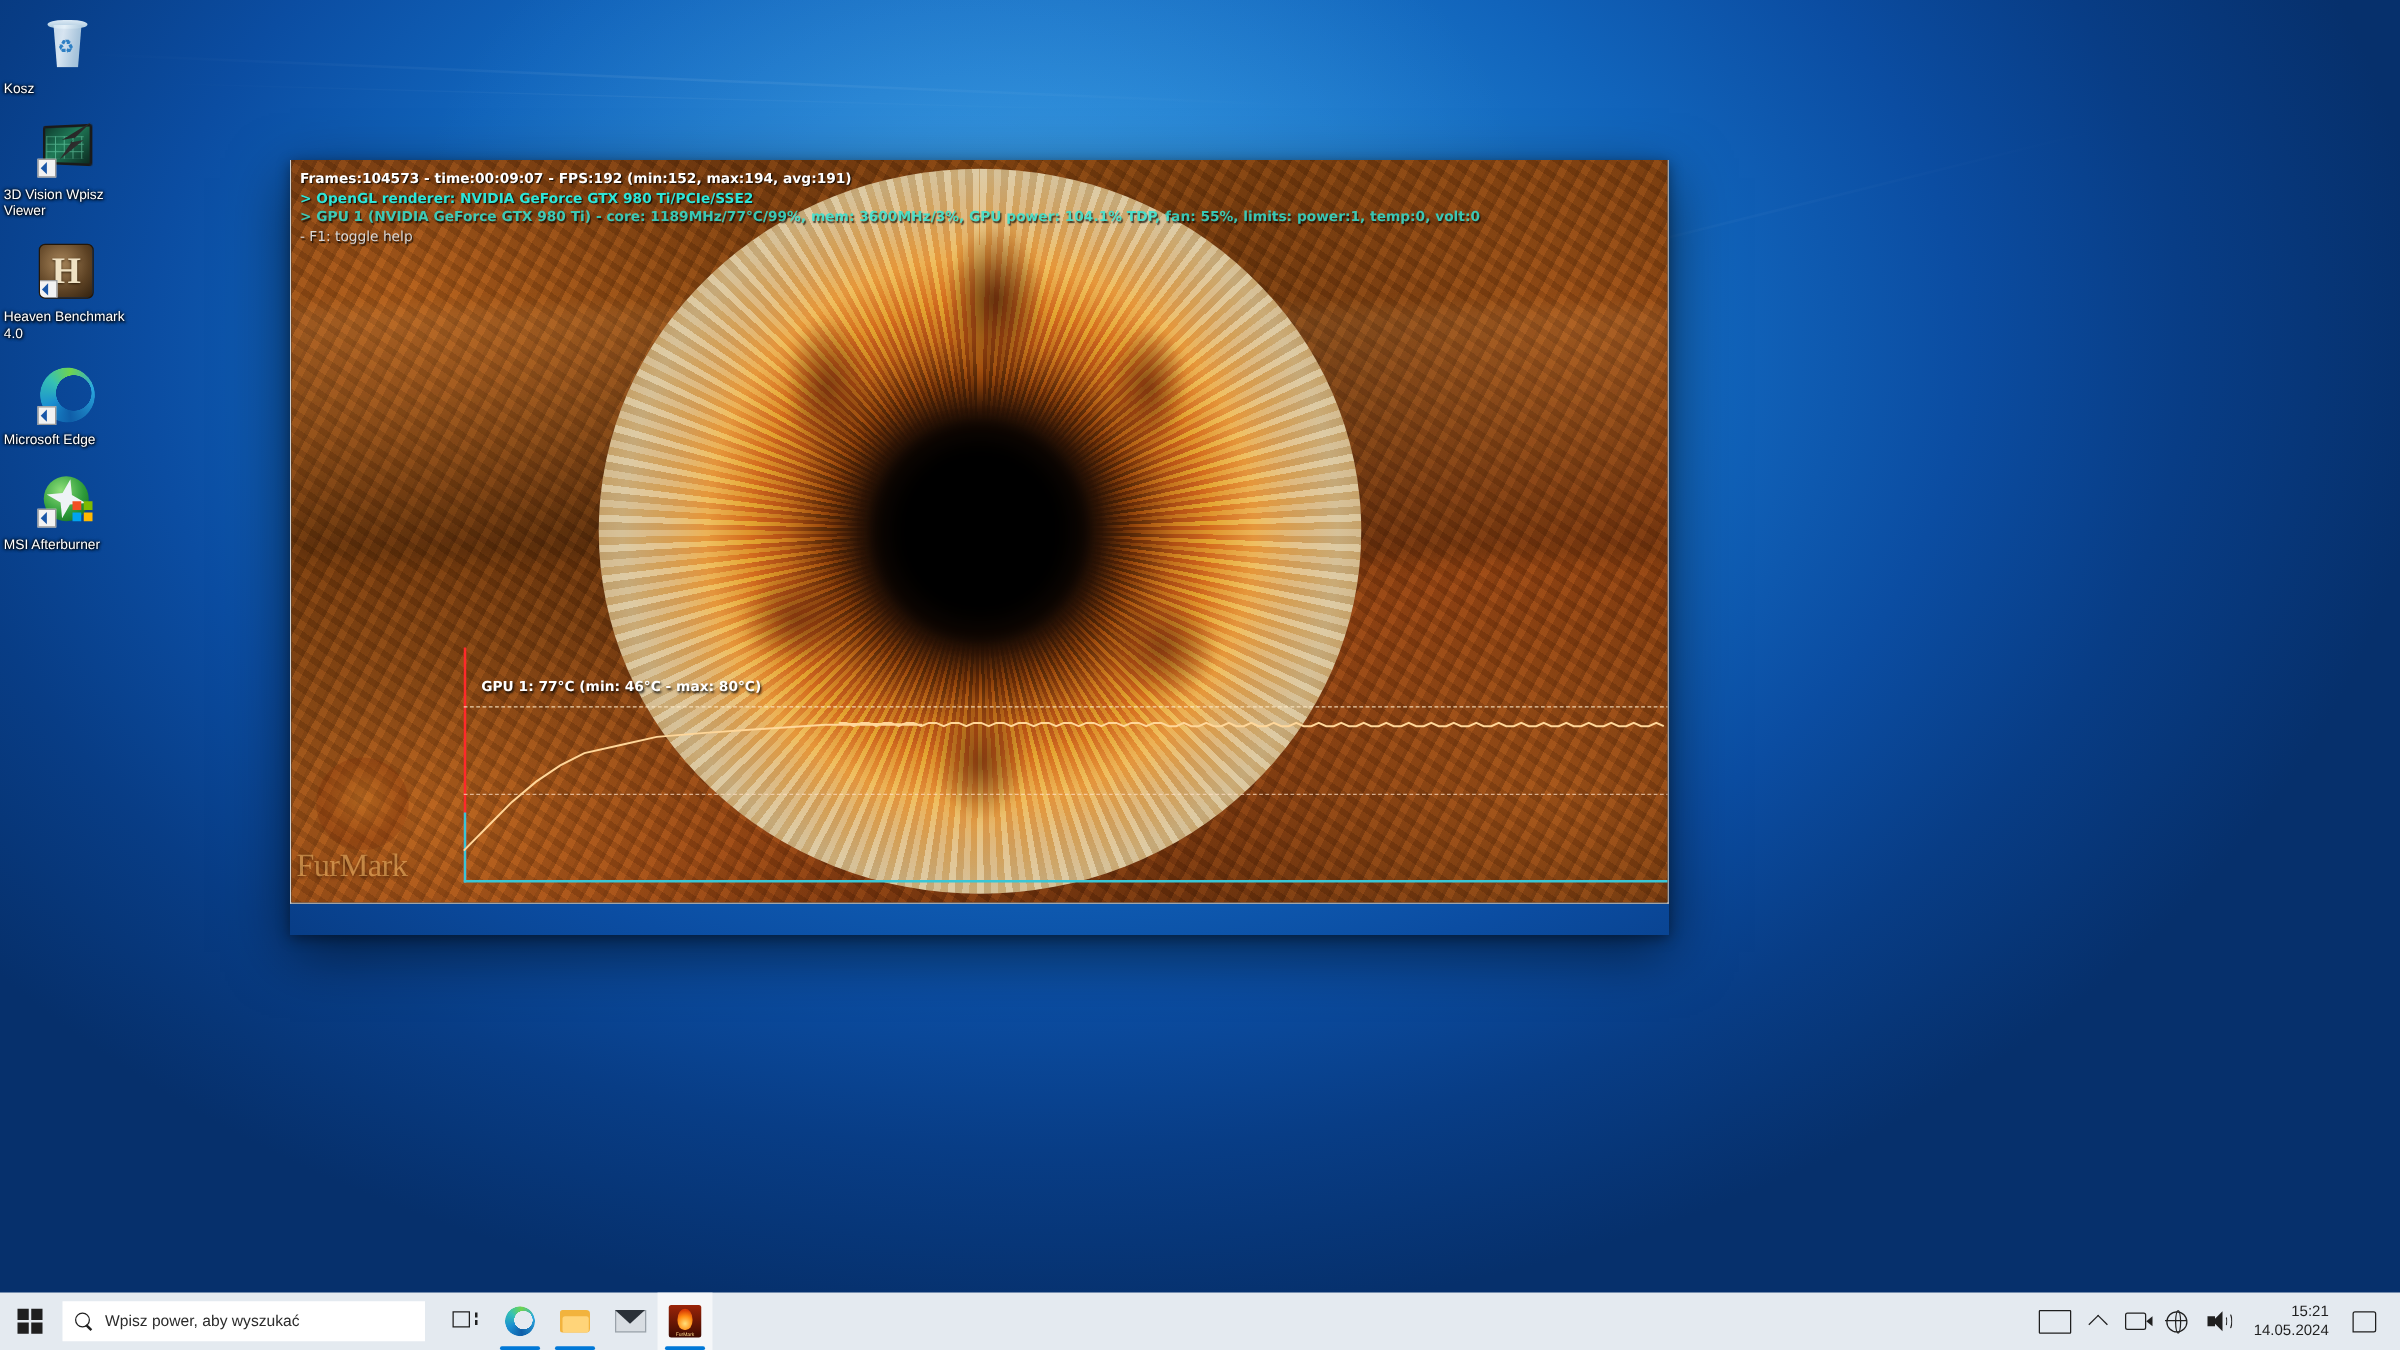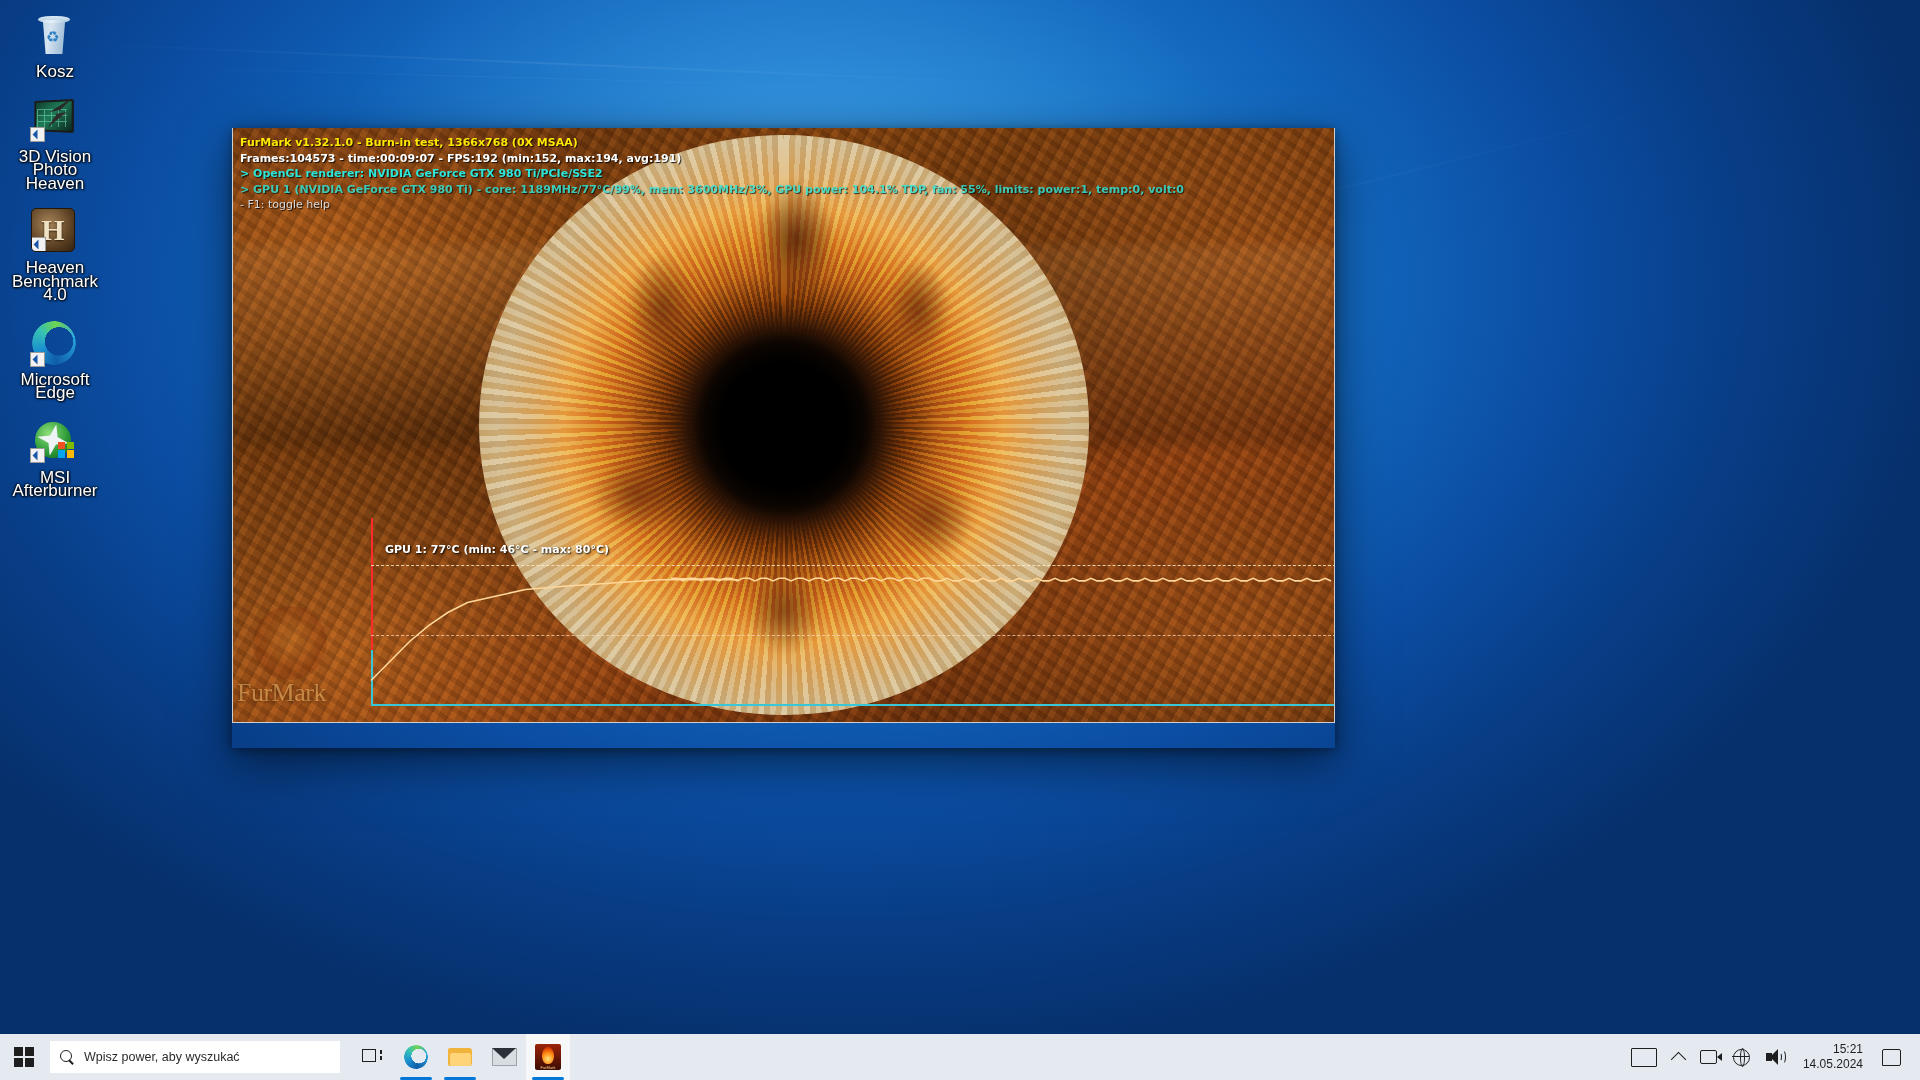--- a/index.html
+++ b/index.html
@@ -17,21 +17,21 @@
   .wp-s1 { left:60px; top:42px; width:980px; height:2px; transform:rotate(2.4deg); opacity:.55; }
   .wp-s2 { left:120px; top:66px; width:760px; height:1px; transform:rotate(1.6deg); opacity:.4; }
   .wp-s3 { left:1090px; top:250px; width:620px; height:2px; transform:rotate(-14deg); opacity:.22; }
   .wp-glow { position:absolute; left:330px; top:-140px; width:900px; height:620px; background:radial-gradient(ellipse at center, rgba(120,200,255,.22), rgba(120,200,255,0) 70%); pointer-events:none; }
 
   
   .desktop-icons { position:absolute; left:0; top:6px; width:110px; }
   .desk-icon { width:110px; padding:6px 2px 4px; margin-bottom:8px; display:flex; flex-direction:column; align-items:center; cursor:default; }
   .desk-icon .glyph { width:48px; height:48px; position:relative; margin-bottom:5px; }
   .desk-icon .label {
-    font-size:17px; color:#fff; text-align:center; line-height:13.5px; width:104px;
+    font-size:11px; color:#fff; text-align:left; line-height:13.5px; width:104px;
     text-shadow:0 0 3px rgba(0,0,0,.95), 1px 1px 2px rgba(0,0,0,.9), -1px 0 2px rgba(0,0,0,.8);
     word-wrap:break-word;
   }
   .shortcut-arrow {
     position:absolute; left:-1px; bottom:-1px; width:15px; height:15px; background:#f2f2f2;
     border:1px solid #9a9a9a;
   }
   .shortcut-arrow::after {
     content:""; position:absolute; left:3px; top:3px; width:0; height:0;
     border-left:7px solid #1a57a8; border-bottom:7px solid transparent; transform:rotate(-45deg);
@@ -254,21 +254,21 @@
 
   <div class="desk-icon">
     <div class="glyph">
       <div class="ic-3dv">
           <div class="scr"></div>
           <div class="grid"></div>
           <div class="swoosh"></div>
         <div class="shortcut-arrow"></div>
         </div>
     </div>
-    <div class="label">3D Vision Photo Heaven</div>
+    <div class="label">3D Vision Wpisz Viewer</div>
   </div>
 
 
   <div class="desk-icon">
     <div class="glyph">
       <div class="ic-heaven">
           <div class="h">H</div>
         <div class="shortcut-arrow"></div>
         </div>
     </div>
@@ -310,21 +310,20 @@
     <div class="bg-cubes"></div>
     <div class="bg-blur-band"></div>
 
     <div class="eye">
       <div class="eye-fibers"></div>
       <div class="eye-blotch"></div>
       <div class="eye-pupil"></div>
     </div>
 
     <div class="overlay">
-      <div class="ov-line ov-yellow">FurMark v1.32.1.0 - Burn-in test, 1366x768 (0X MSAA)</div>
       <div class="ov-line ov-white">Frames:104573 - time:00:09:07 - FPS:192 (min:152, max:194, avg:191)</div>
       <div class="ov-line ov-cyan">&gt; OpenGL renderer: NVIDIA GeForce GTX 980 Ti/PCIe/SSE2</div>
       <div class="ov-line ov-cyan faded">&gt; GPU 1 (NVIDIA GeForce GTX 980 Ti) - core: 1189MHz/77°C/99%, mem: 3600MHz/3%, GPU power: 104.1% TDP, fan: 55%, limits: power:1, temp:0, volt:0</div>
       <div class="ov-line ov-gray">- F1: toggle help</div>
     </div>
 
     <div class="fm-logo">
       <div class="ring"></div>
       <div class="txt">FurMark</div>
     </div>

